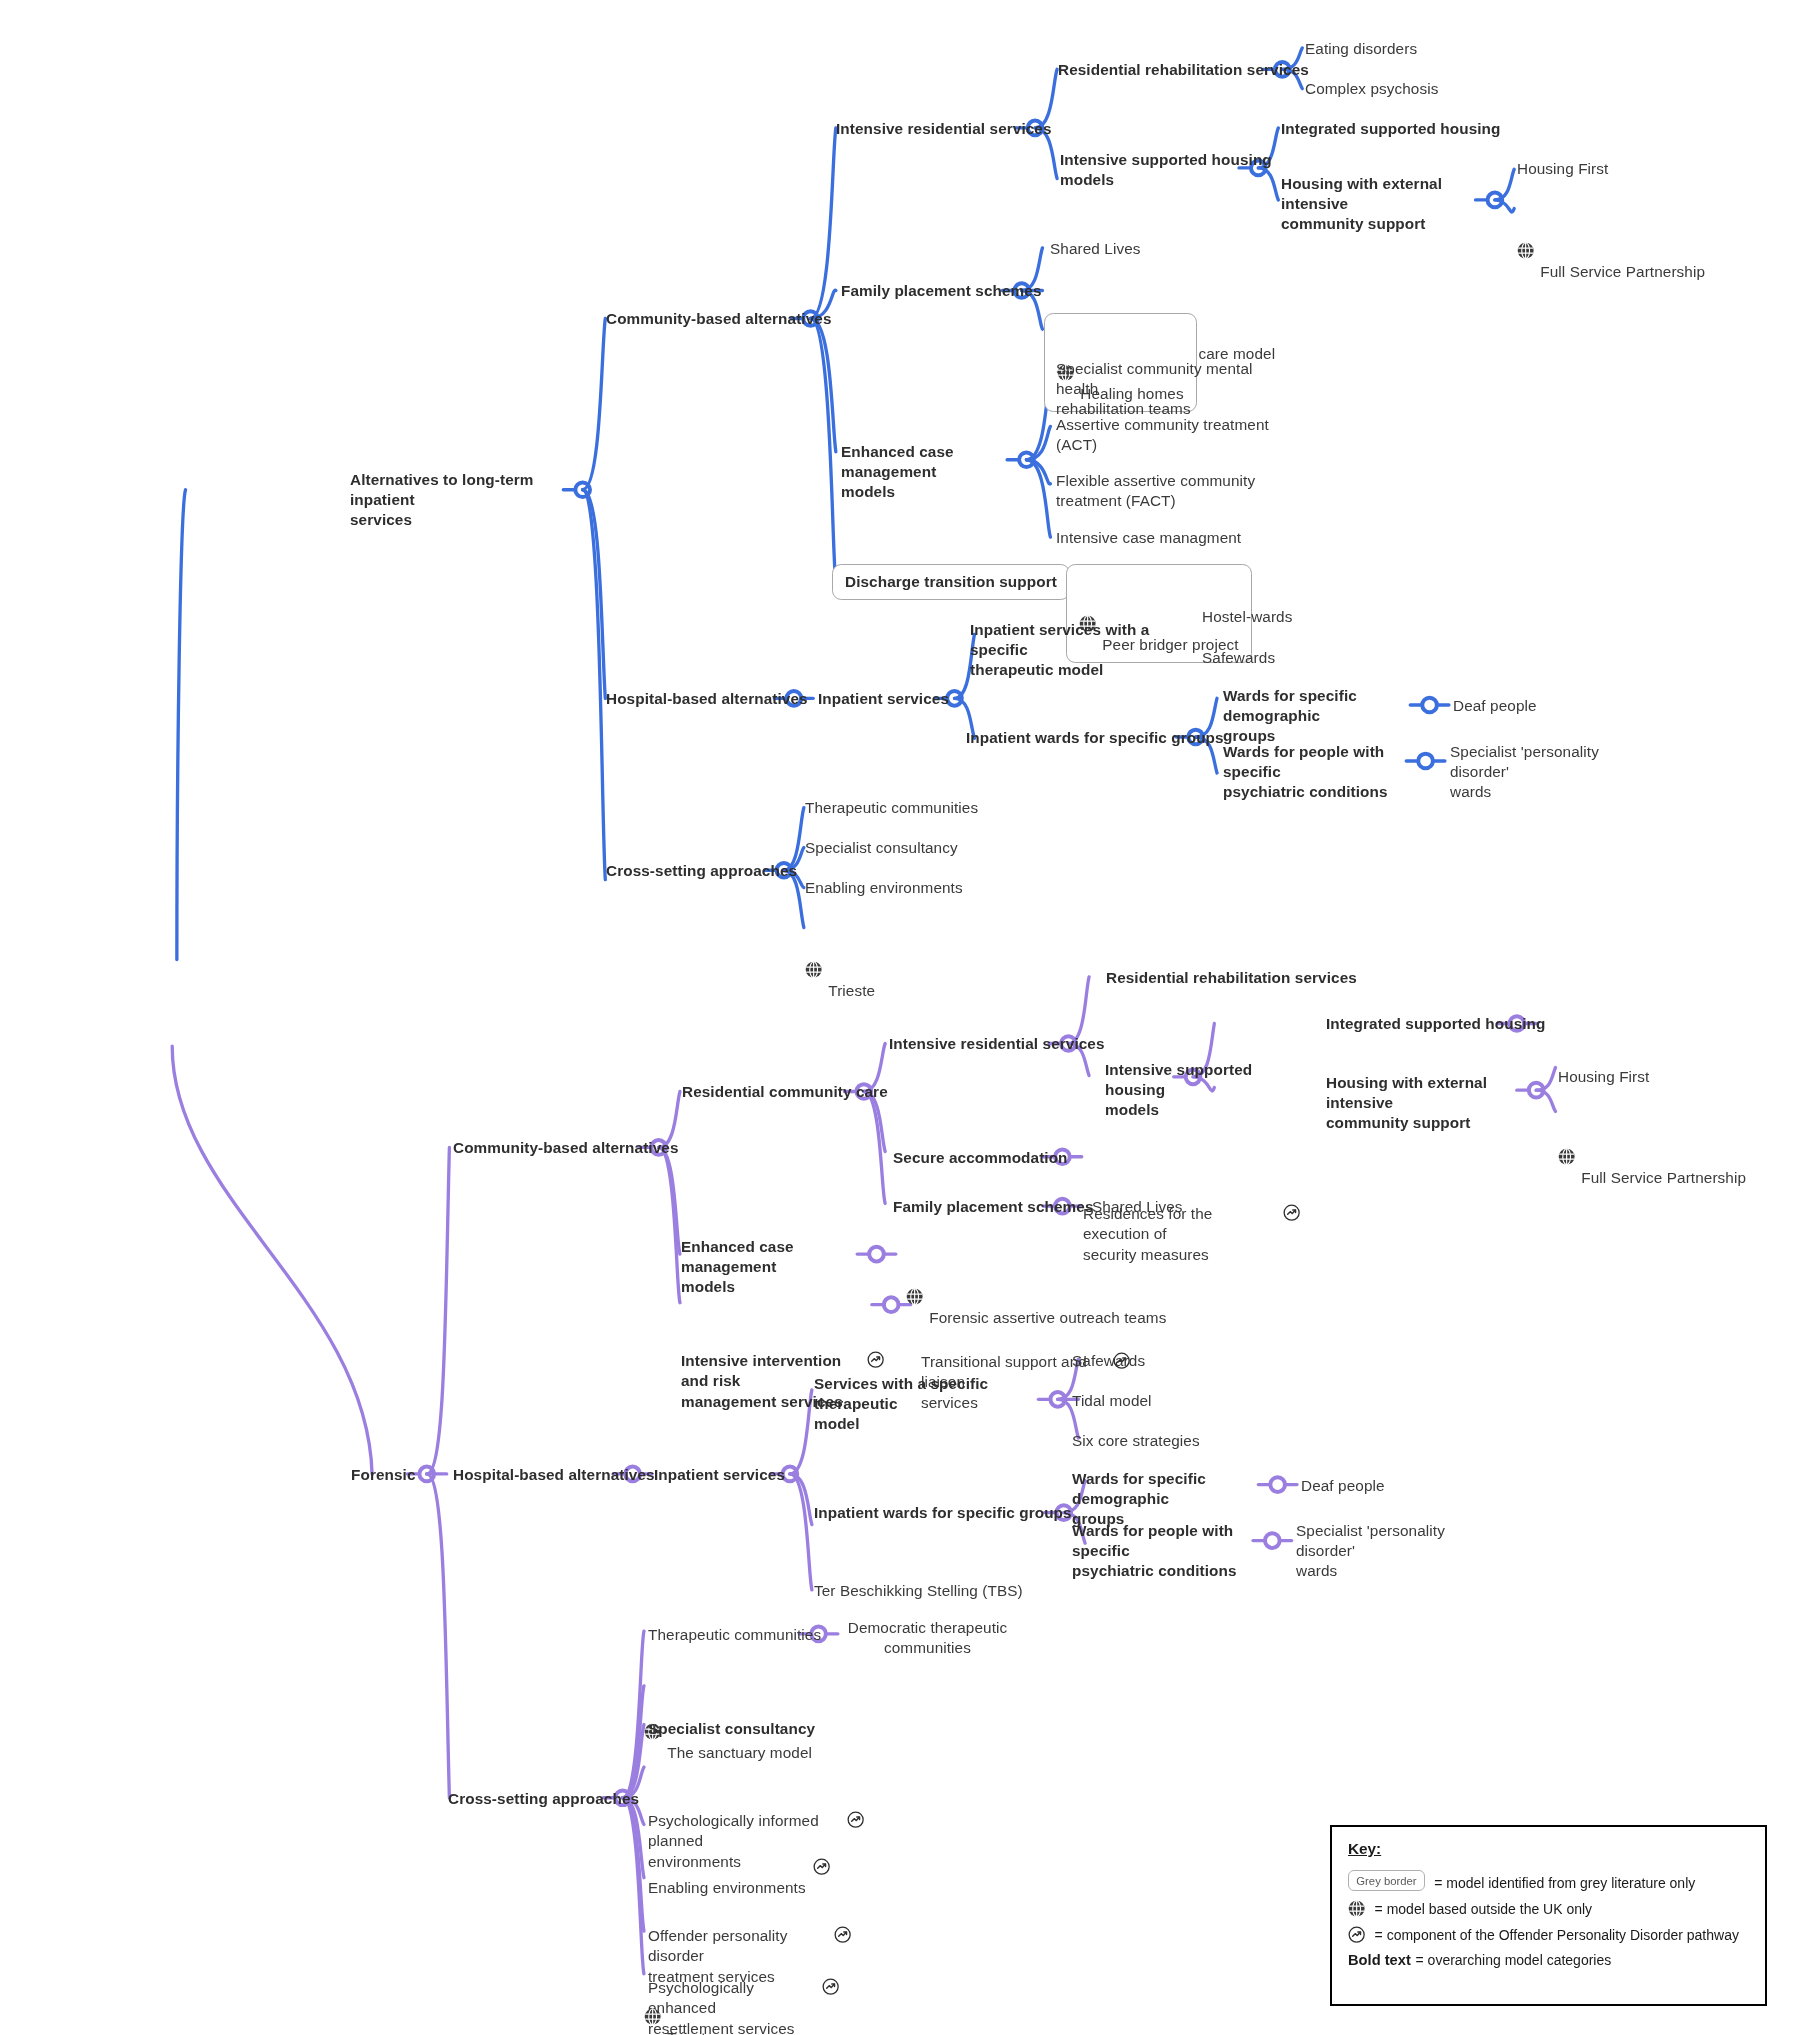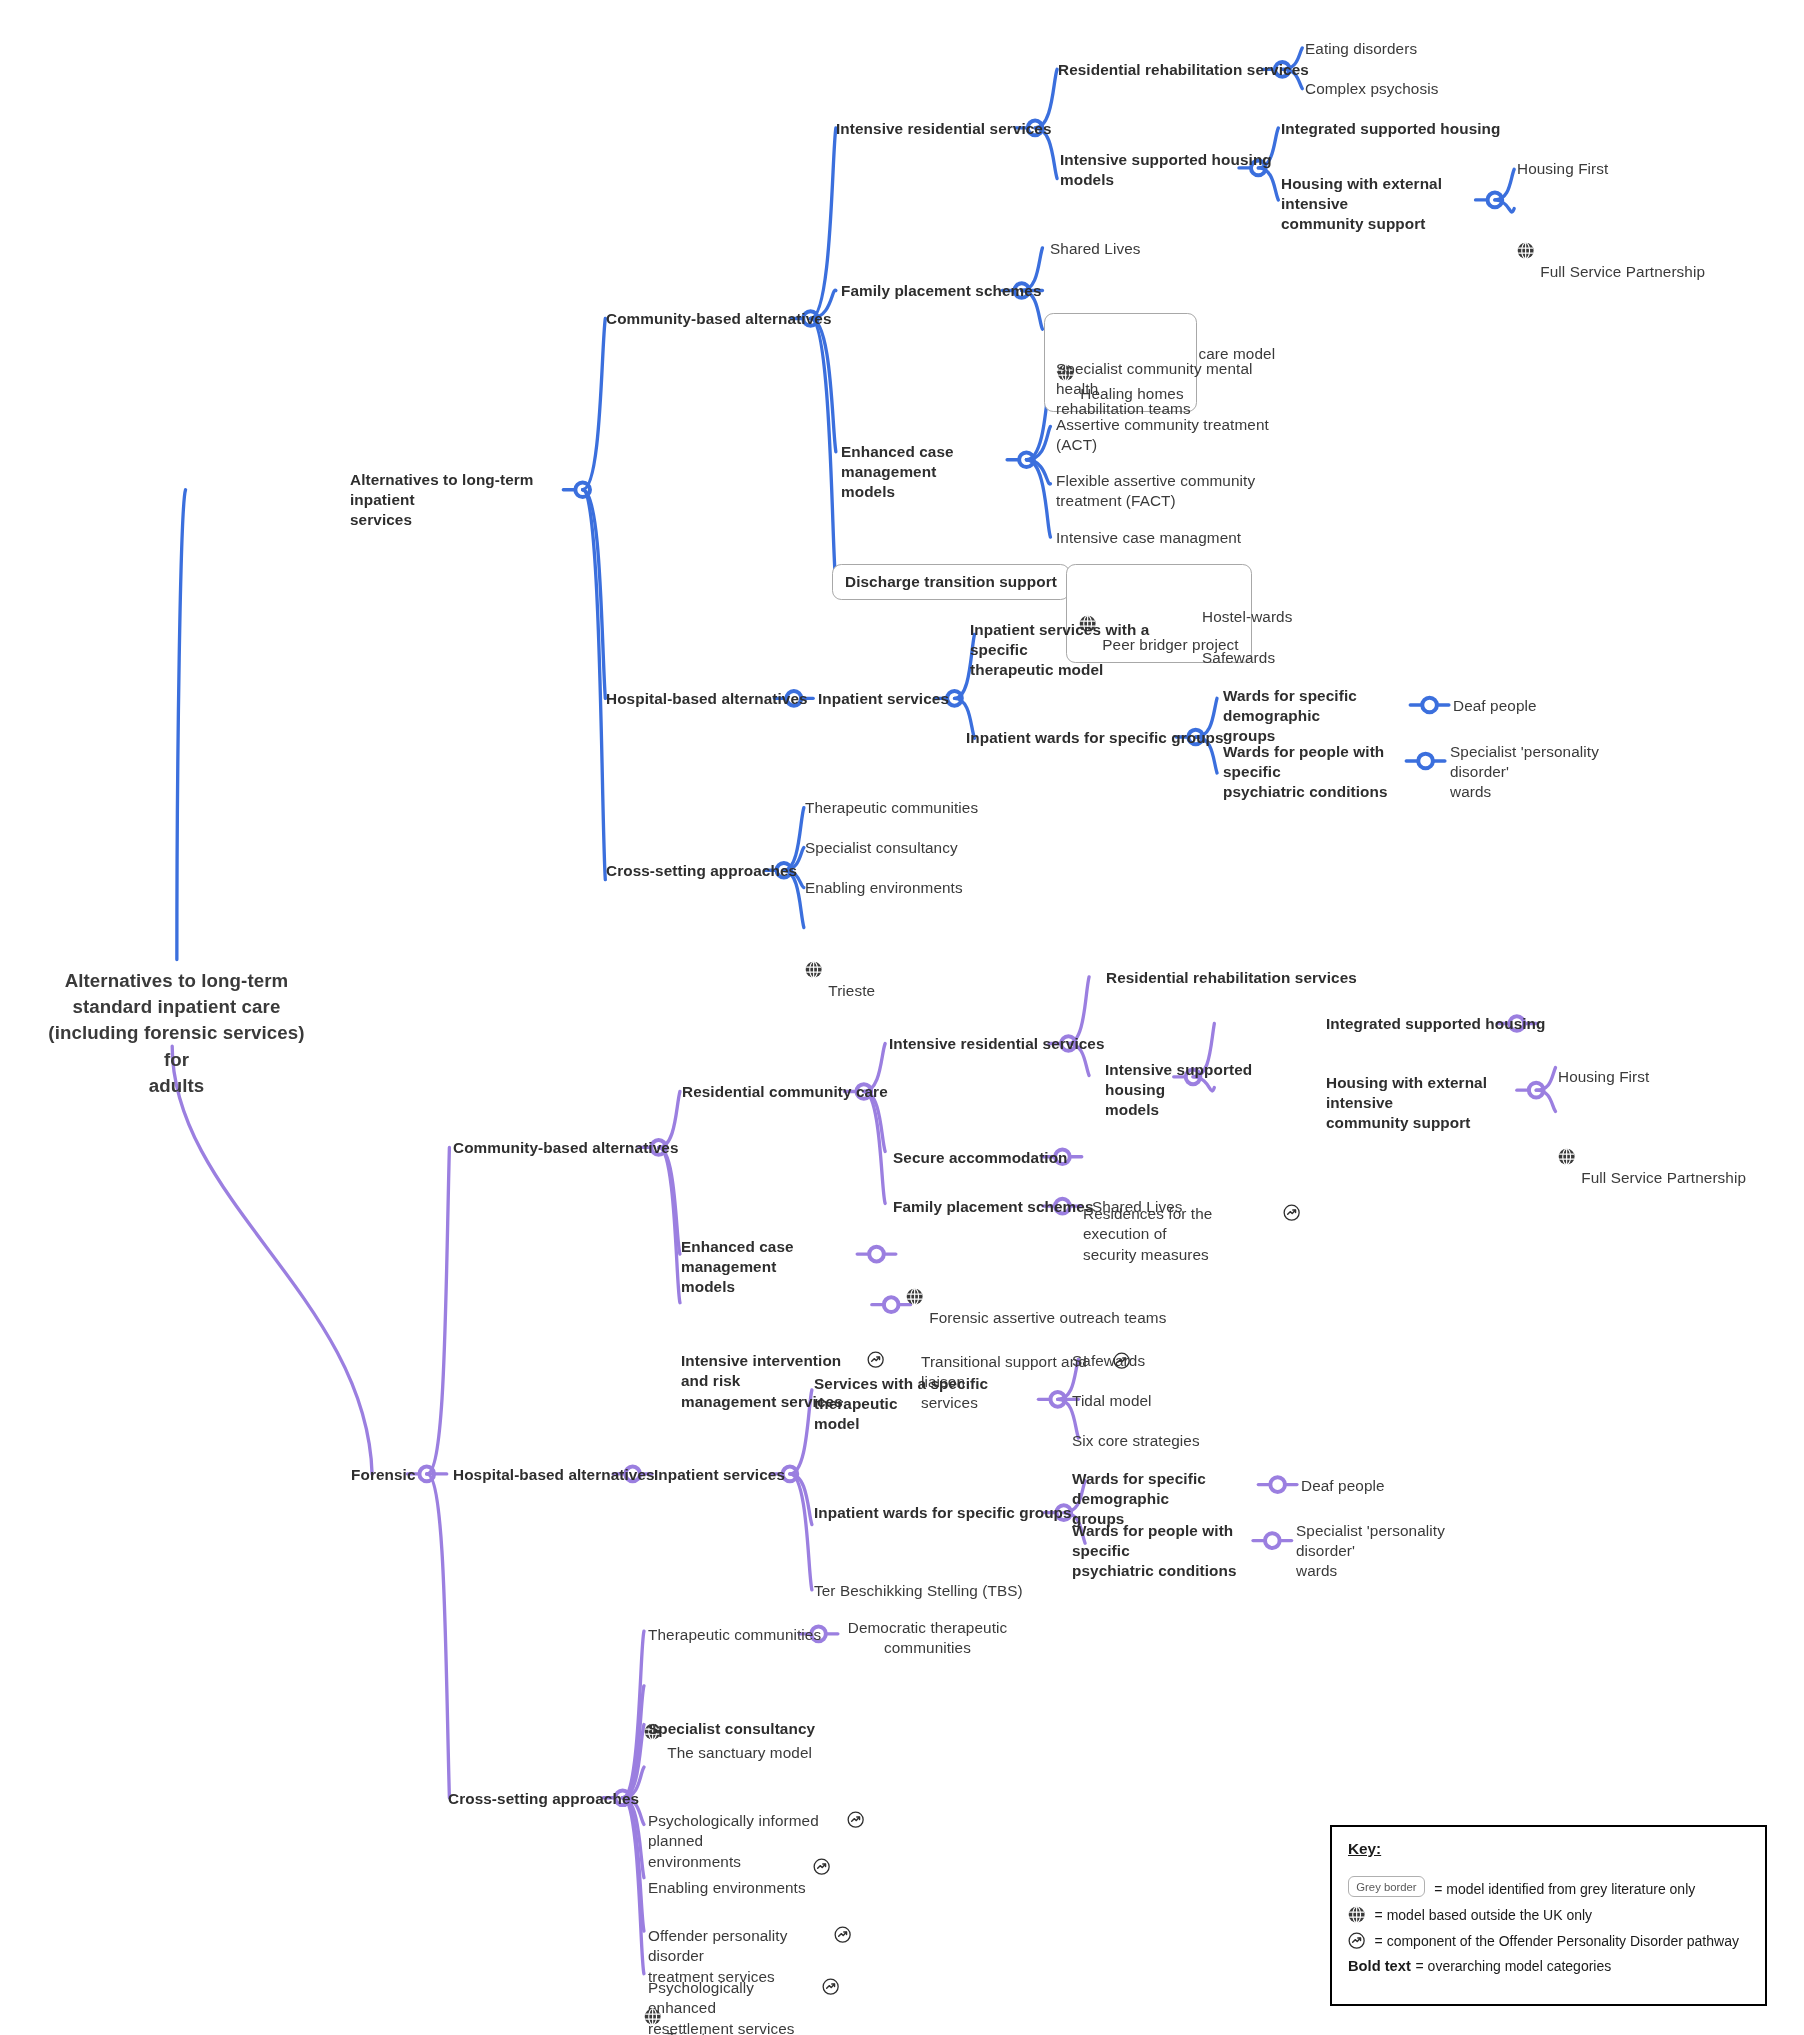--- a/index.html
+++ b/index.html
@@ -45,21 +45,21 @@
   #keybox {
     position:absolute;
     left:1330px; top:1825px;
     width:437px; height:181px;
     border:2px solid #000;
     background:#fff;
     padding:13.3px 16px;
   }
   #keybox .ktitle {
     font-weight:bold; font-size:15.3px; text-decoration:underline; color:#1a1a1a;
-    margin-bottom:18px;
+    margin-bottom:12px;
   }
   #keybox .krow {
     display:flex; align-items:flex-end; gap:9.3px;
     margin-bottom:8.7px; font-size:14.7px; color:#1a1a1a;
   }
   #keybox .greychip {
     border:1.3px solid #b0b0b0; border-radius:6px;
     padding:3.3px 7.3px; font-size:11.3px; color:#5a5a5a; background:#fff;
     white-space:nowrap;
   }
@@ -260,24 +260,20 @@
     <path d="M934,2698 C960,2698 960,2790 966,2818"></path>
     <path d="M934,2698 C960,2698 960,2870 966,2898"></path>
     <path d="M934,2698 C960,2698 960,2940 966,2962"></path>
 
     <circle cx="1228" cy="2452" r="11" fill="#fff" stroke="#9B7FE0" stroke-width="6"></circle>
     <path d="M1199,2452 L1217,2452"></path>
     <path d="M1239,2452 L1257,2452"></path>
   </g>
 </svg>
 
-<div class="node root" style="left:40px; top:968px; width:273px;">Alternatives to long-term
-standard inpatient care
-(including forensic services) for
-adults</div>
 
 <div class="node bold" style="left:350px; top:470px; width:220px;">Alternatives to long-term inpatient
 services</div>
 
 <div class="node bold" style="left:606px; top:309px;">Community-based alternatives</div>
 
 <div class="node bold" style="left:836px; top:119px;">Intensive residential services</div>
 
 <div class="node bold" style="left:1058px; top:60px;">Residential rehabilitation services</div>
 

